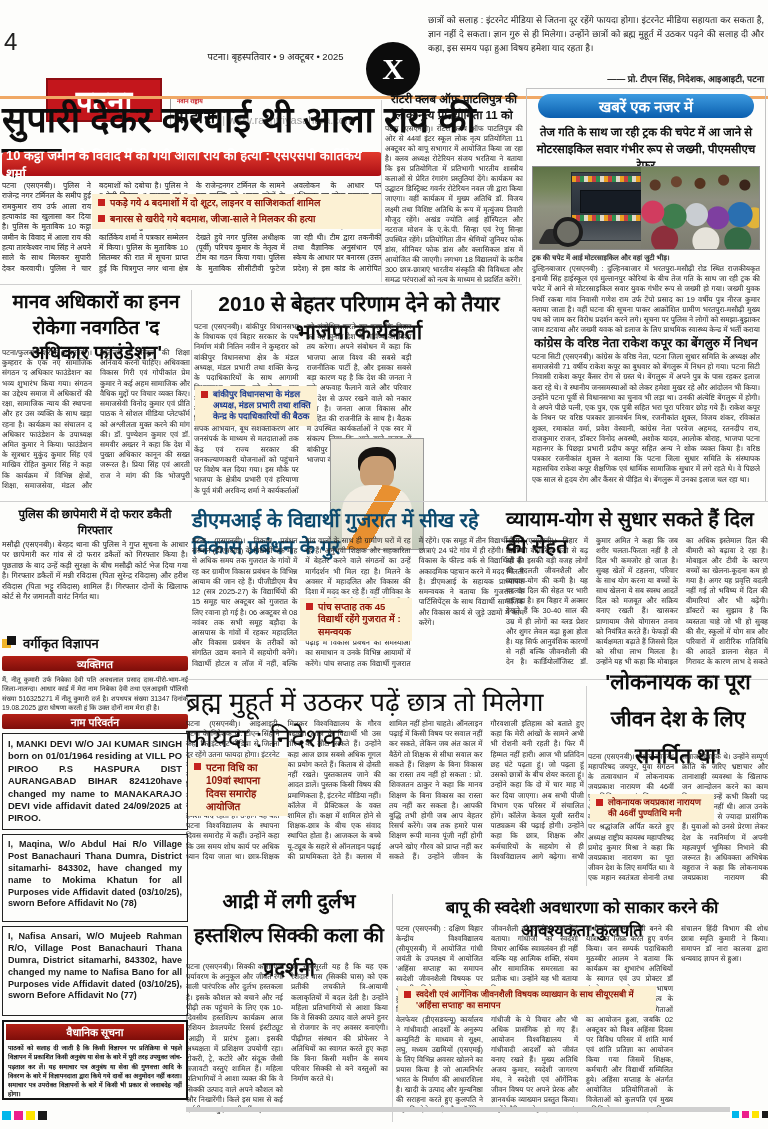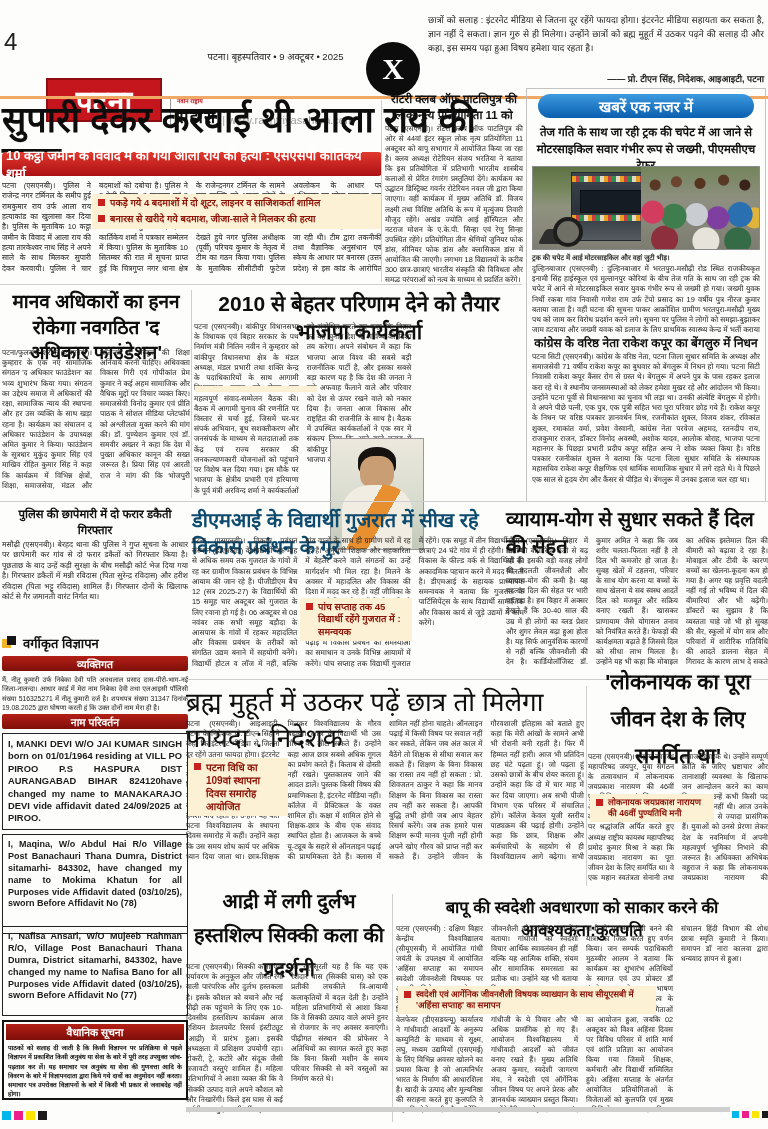--- a/index.html
+++ b/index.html
@@ -119,20 +119,24 @@
 <div class="abs body-txt" style="left:532px;top:352px;width:228px;height:144px;font-size:7.4px;">पटना सिटी (एसएनबी)। कांग्रेस के वरिष्ठ नेता, पटना जिला सुधार समिति के अध्यक्ष और समाजसेवी 71 वर्षीय राकेश कपूर का बुधवार को बेंगलुरू में निधन हो गया। पटना सिटी निवासी राकेश कपूर कैंसर रोग से ग्रस्त थे। बेंगलुरू में अपने पुत्र के पास रहकर इलाज करा रहे थे। वे स्थानीय जनसमस्याओं को लेकर हमेशा मुखर रहे और आंदोलन भी किया। उन्होंने पटना पूर्वी से विधानसभा का चुनाव भी लड़ा था। उनकी अंत्येष्टि बेंगलुरू में होगी। वे अपने पीछे पत्नी, एक पुत्र, एक पुत्री सहित भरा पूरा परिवार छोड़ गये हैं। राकेश कपूर के निधन पर वरिष्ठ पत्रकार ज्ञानवर्धन मिश्र, रजनीकांत शुक्ल, विजय शंकर, रविकांत शुक्ल, रमाकांत वर्मा, प्रवेश वेस्वानी, कांग्रेस नेता परवेज अहमद, रतनदीप राय, राजकुमार राजन, डॉक्टर विनोद अवस्थी, अशोक यादव, आलोक बोराह, भाजपा पटना महानगर के पिछड़ा प्रभारी प्रदीप कपूर सहित अन्य ने शोक व्यक्त किया है। वरिष्ठ पत्रकार रजनीकांत शुक्ल ने बताया कि पटना जिला सुधार समिति के संस्थापक महासचिव राकेश कपूर शैक्षणिक एवं धार्मिक सामाजिक सुधार में लगे रहते थे। वे पिछले एक साल से हृदय रोग और कैंसर से पीड़ित थे। बेंगलुरू में उनका इलाज चल रहा था।</div>
 
 <div class="abs rule" style="left:0;top:284px;width:522px;height:1px;"></div>
 <div class="abs center" style="left:2px;top:289px;width:188px;font-size:19px;font-weight:bold;line-height:1.35;color:#0e0e0e;">मानव अधिकारों का हनन रोकेगा नवगठित 'द अधिकार फाउंडेशन'</div>
 <div class="abs body-txt cols-2" style="left:2px;top:348px;width:188px;height:150px;font-size:7.4px;">पटना/फुलवारी शरीफ (एसएनबी)। कुम्हरार के एक नए सामाजिक संगठन 'द अधिकार फाउंडेशन' का भव्य शुभारंभ किया गया। संगठन का उद्देश्य समाज में अधिकारों की रक्षा, सामाजिक न्याय की स्थापना और हर उस व्यक्ति के साथ खड़ा रहना है। कार्यक्रम का संचालन द अधिकार फाउंडेशन के उपाध्यक्ष अमित कुमार ने किया। फाउंडेशन के सूत्रधार मुकुंद कुमार सिंह एवं माखिव रोहित कुमार सिंह ने कहा कि कार्यक्रम में विभिन्न क्षेत्रों, शिक्षा, समाजसेवा, मंडल और कॉलेजों में संस्कृत की शिक्षा अनिवार्य करनी चाहिए। अधिवक्ता विकास गिरी एवं गोपीकांत प्रेम कुमार ने कई अहम सामाजिक और वैधिक मुद्दों पर विचार व्यक्त किए। समाजसेवी विनोद कुमार एवं प्रीति पाठक ने सोशल मीडिया प्लेटफॉर्म को अश्लीलता मुक्त करने की मांग की। डॉ. पुण्येशन कुमार एवं डॉ. समवीर अख्तर ने कहा कि देश में पुख्ता अधिकार कानून की सख्त जरूरत है। प्रिया सिंह एवं आरती राज ने मांग की कि भोजपुरी एल्बम, फिल्मों और गानों में अश्लीलता पर रोक लगे।</div>
 
 <div class="abs vrule" style="left:191px;top:290px;height:208px;"></div>
 <div class="abs center" style="left:194px;top:289px;width:330px;font-size:21px;font-weight:bold;color:#0e0e0e;">2010 से बेहतर परिणाम देने को तैयार भाजपा कार्यकर्ता</div>
 <div class="abs body-txt cols-3" style="left:194px;top:322px;width:330px;height:178px;font-size:7.4px;">पटना (एसएनबी)। बांकीपुर विधानसभा के विधायक एवं बिहार सरकार के पथ निर्माण मंत्री नितिन नवीन ने कुम्हरार को बांकीपुर विधानसभा क्षेत्र के मंडल अध्यक्ष, मंडल प्रभारी तथा शक्ति केन्द्र के पदाधिकारियों के साथ आगामी विधानसभा चुनाव को लेकर एक महत्वपूर्ण संवाद-सम्मेलन बैठक की। बैठक में आगामी चुनाव की रणनीति पर विस्तार से चर्चा हुई, जिसमें घर-घर संपर्क अभियान, बूथ सशक्तीकरण और जनसंपर्क के माध्यम से मतदाताओं तक केंद्र एवं राज्य सरकार की जनकल्याणकारी योजनाओं को पहुंचाने पर विशेष बल दिया गया। इस मौके पर भाजपा के क्षेत्रीय प्रभारी एवं हरियाणा के पूर्व मंत्री अरविन्द शर्मा ने कार्यकर्ताओं को संबोधित करते हुए कहा कि बिहार का यह चुनाव देश के भविष्य की दिशा तय करेगा। अपने संबोधन में कहा कि भाजपा आज विश्व की सबसे बड़ी राजनीतिक पार्टी है, और इसका सबसे बड़ा कारण यह है कि देश की जनता ने झूठे अफवाह फैलाने वाले और परिवार को देश से ऊपर रखने वाले को नकार दिया है। जनता आज विकास और राष्ट्रहित की राजनीति के साथ है। बैठक में उपस्थित कार्यकर्ताओं ने एक स्वर में संकल्प लिया कि आने वाले चुनाव में बांकीपुर विधानसभा एक बार फिर भाजपा की प्रचंड जीत का गवाह बनेगा।</div>
 <div class="abs hbox" style="left:195px;top:386px;width:122px;">
+  <div class="hrow navy">
+      <span class="sq"></span>
+      <span style="font-size:8.6px;">बांकीपुर विधानसभा के मंडल अध्यक्ष, मंडल प्रभारी तथा शक्ति केन्द्र के पदाधिकारियों की बैठक</span>
+    </div>
 </div>
 <div class="abs portrait" style="left:330px;top:354px;width:94px;height:112px;">
   <div class="p-hair"></div>
   <div class="p-face"></div>
   <div class="p-body"></div>
 </div>
 
 <div class="abs rule" style="left:0;top:501px;width:768px;height:1px;"></div>
 <div class="abs mini-head" style="left:2px;top:507px;width:186px;">पुलिस की छापेमारी में दो फरार डकैती गिरफ्तार</div>
 <div class="abs body-txt" style="left:2px;top:540px;width:186px;height:88px;font-size:7.6px;">मसौढ़ी (एसएनबी)। बेरहद थाना की पुलिस ने गुप्त सूचना के आधार पर छापेमारी कर गांव से दो फरार डकैतों को गिरफ्तार किया है। पूछताछ के बाद उन्हें कड़ी सुरक्षा के बीच मसौढ़ी कोर्ट भेज दिया गया है। गिरफ्तार डकैतों में मन्नी रविदास (पिता सुरेन्द्र रविदास) और हरीश रविदास (पिता भट्टु रविदास) शामिल हैं। गिरफ्तार दोनों के खिलाफ कोर्ट से गैर जमानती वारंट निर्गत था।</div>
@@ -150,21 +154,21 @@
 <div class="abs body-txt cols-3" style="left:506px;top:536px;width:262px;height:140px;font-size:7.3px;">पटना (एसएनबी)। बिहार में दिल की बीमारियां तेजी से बढ़ रही हैं। इसकी बड़ी वजह लोगों की बदलती जीवनशैली और व्यायाम-योग की कमी है। यह बदलाव दिल की सेहत पर भारी पड़ रहा है। हम बिहार में अक्सर देखते हैं कि 30-40 साल की उम्र में ही लोगों का ब्लड प्रेशर और शुगर लेवल बढ़ा हुआ होता है। यह सिर्फ आनुवंशिक कारणों से नहीं बल्कि जीवनशैली की देन है। कार्डियोलॉजिस्ट डॉ. कुमार अमित ने कहा कि जब शरीर चलता-फिरता नहीं है तो दिल भी कमजोर हो जाता है। सुबह खेतों में टहलना, परिवार के साथ योग करना या बच्चों के साथ खेलना ये सब स्वस्थ आदतें दिल को मजबूत और सक्रिय बनाए रखती हैं। खासकर प्राणायाम जैसे योगासन तनाव को नियंत्रित करते हैं। फेफड़ों की कार्यक्षमता बढ़ाते हैं जिससे दिल को सीधा लाभ मिलता है। उन्होंने यह भी कहा कि मोबाइल का अधिक इस्तेमाल दिल की बीमारी को बढ़ावा दे रहा है। मोबाइल और टीवी के कारण बच्चों का खेलना-कूदना कम हो गया है। अगर यह प्रवृत्ति बदली नहीं गई तो भविष्य में दिल की बीमारियां और भी बढ़ेंगी। डॉक्टरों का सुझाव है कि व्यस्तता चाहे जो भी हो सुबह की सैर, स्कूलों में योग सत्र और परिवारों में शारीरिक गतिविधि की आदतें डालना सेहत में गिरावट के कारण लाभ दे सकते हैं। कार्डियोलॉजिस्ट मानते हैं कि बिहार को जिम या आधुनिक मशीनों की जरूरत नहीं है। गांवों की चौपालें, मैदान, छतें और सामुदायिक स्थल ही दिल की सेहत को बचाने के लिए पर्याप्त हैं। अगर लोग पुरानी आदतें जैसे पैदल चलना, साइकिल चलाना और योग को फिर से अपना लें तो दिल की बीमारियों को कम किया जा सकता है।</div>
 
 <div class="abs" style="left:2px;top:634px;width:186px;display:flex;align-items:center;gap:6px;">
   <span class="classified-ic"></span>
   <span style="font-size:13px;font-weight:bold;color:#111;">वर्गीकृत विज्ञापन</span>
 </div>
 <div class="abs adbar" style="left:2px;top:656px;width:186px;height:15px;">व्यक्तिगत</div>
 <div class="abs body-txt" style="left:2px;top:675px;width:186px;height:36px;font-size:6.8px;">मैं, नीतू कुमारी उर्फ निबेका देवी पति अवधलाल प्रसाद दास-पीरो-भाग-नई जिला-नालन्दा। आधार कार्ड में मेरा नाम निबेका देवी तथा एलआइसी पॉलिसी संख्या 516325271 में नीतू कुमारी दर्ज है। शपथपत्र संख्या 31347 दिनांक 19.08.2025 द्वारा घोषणा करती हूं कि उक्त दोनों नाम मेरा ही है।</div>
 <div class="abs adbar" style="left:2px;top:714px;width:186px;height:15px;">नाम परिवर्तन</div>
 <div class="abs adbox" style="left:2px;top:733px;width:186px;height:97px;font-size:9.4px;">I, MANKI DEVI W/O JAI KUMAR SINGH born on 01/01/1964 residing at VILL PO PIROO P.S HASPURA DIST AURANGABAD BIHAR 824120have changed my name to MANAKARAJO DEVI vide affidavit dated 24/09/2025 at PIROO.</div>
-<div class="abs adbox" style="left:2px;top:834px;width:186px;height:100px;">I, Maqina, W/o Abdul Hai R/o Village Post Banachauri Thana Dumra, District sitamarhi- 843302, have changed my name to Mokima Khatun for all Purposes vide Affidavit dated (03/10/25), sworn Before Affidavit No (78)</div>
+<div class="abs adbox" style="left:2px;top:834px;width:186px;height:88px;">I, Maqina, W/o Abdul Hai R/o Village Post Banachauri Thana Dumra, District sitamarhi- 843302, have changed my name to Mokima Khatun for all Purposes vide Affidavit dated (03/10/25), sworn Before Affidavit No (78)</div>
 <div class="abs adbox" style="left:2px;top:926px;width:186px;height:90px;">I, Nafisa Ansari, W/O Mujeeb Rahman R/O, Village Post Banachauri Thana Dumra, District sitamarhi, 843302, have changed my name to Nafisa Bano for all Purposes vide Affidavit dated (03/10/25), sworn Before Affidavit No (77)</div>
 <div class="abs legal-box" style="left:2px;top:1020px;width:186px;height:80px;">
   <div class="legal-bar">वैधानिक सूचना</div>
   <div class="legal-body">पाठकों को सलाह दी जाती है कि किसी विज्ञापन पर प्रतिक्रिया से पहले विज्ञापन में प्रकाशित किसी अनुबंध या सेवा के बारे में पूरी तरह उपयुक्त जांच-पड़ताल कर लें। यह समाचार पत्र अनुबंध या सेवा की गुणवत्ता आदि के विवरण के बारे में विज्ञापनदाता द्वारा किये गये दावों का अनुमोदन नहीं करता। समाचार पत्र उपरोक्त विज्ञापनों के बारे में किसी भी प्रकार से जवाबदेह नहीं होगा।</div>
 </div>
 <div class="abs" style="left:2px;top:1106px;">
   <span class="csq" style="background:#00b7eb;"></span><span class="csq" style="background:#ec1e8c;"></span><span class="csq" style="background:#ffe400;"></span><span class="csq" style="background:#1a1a1a;"></span>
 </div>
 
 <div class="abs rule" style="left:186px;top:679px;width:582px;height:1px;"></div>

